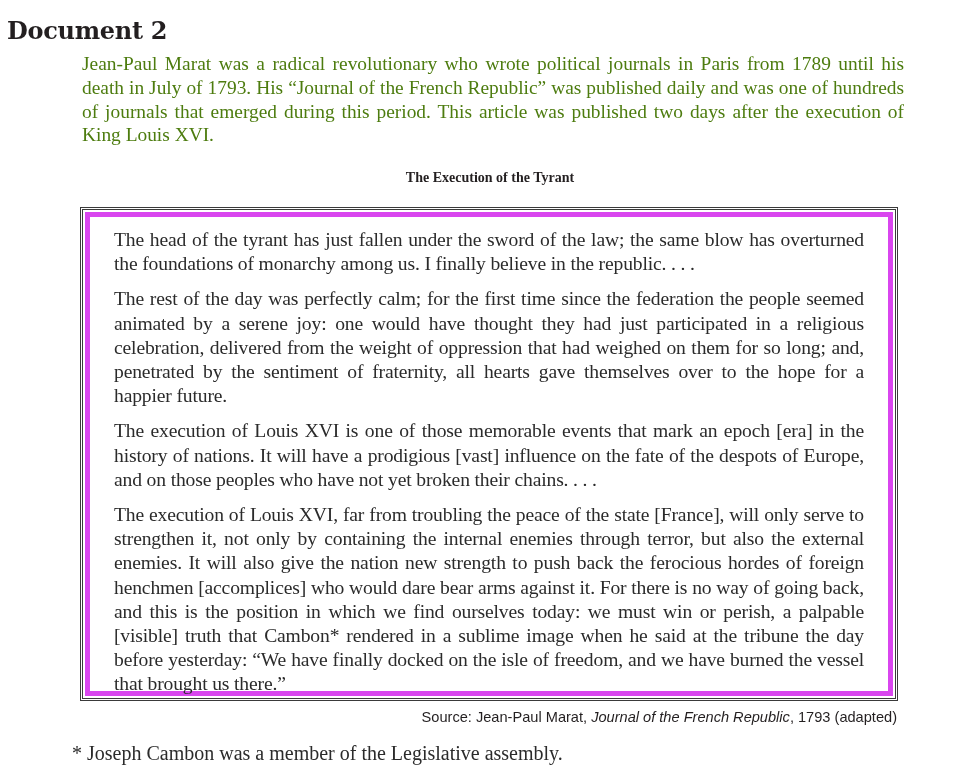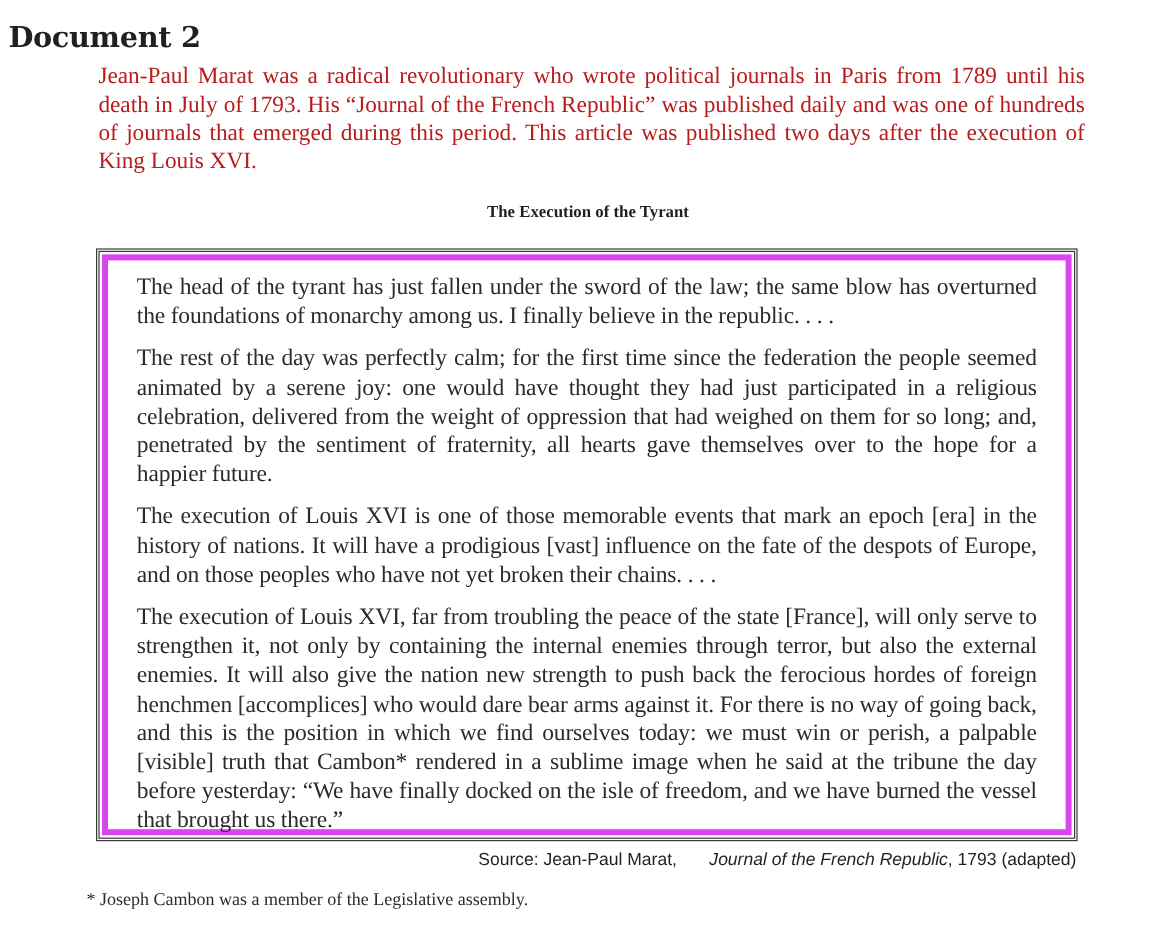--- a/index.html
+++ b/index.html
@@ -1,25 +1,25 @@
 <!DOCTYPE html>
 <html><head>
 <meta charset="utf-8">
 <style>
   html, body { margin: 0; padding: 0; background: #ffffff; }
   body { width: 973px; height: 774px; position: relative; overflow: hidden; color: #231f20; font-family: "Liberation Serif", serif; }
   .doc-label { position: absolute; left: 7px; top: 16px; font-size: 24px; font-weight: bold; font-family: "DejaVu Serif", serif; letter-spacing: -0.3px; }
-  .intro { position: absolute; left: 82px; top: 52px; width: 822px; font-size: 19.4px; line-height: 23.8px; text-align: justify; text-align-last: left; color: #b91c1c; }
+  .intro { position: absolute; left: 82px; top: 52px; width: 822px; font-size: 19.4px; line-height: 23.8px; text-align: justify; text-align-last: left; color: #4d7c0f; }
   .title { position: absolute; left: 80px; width: 820px; top: 170px; text-align: center; font-size: 14px; font-weight: bold; color: #231f20; }
   .box { position: absolute; left: 80px; top: 207px; width: 818px; height: 494px; border: 3px double #3a3a3a; box-sizing: border-box; padding: 2px; }
   .box-inner { border: 5px solid #d946ef; width: 100%; height: 100%; box-sizing: border-box; padding: 11px 24px 0 24px; }
   .para { font-size: 19.6px; line-height: 24.2px; text-align: justify; text-align-last: left; margin: 0 0 11px 0; color: #2b2b2b; letter-spacing: -0.15px; }
   .source { position: absolute; right: 76px; top: 709px; font-family: "Liberation Sans", sans-serif; font-size: 14.6px; color: #231f20; }
-  .source i { font-style: italic; margin-left: 23px; }
-  .footnote { position: absolute; left: 72px; top: 742px; font-size: 15px; color: #2b2b2b; }
+  .source i { font-style: italic; }
+  .footnote { position: absolute; left: 72px; top: 742px; font-size: 20px; color: #2b2b2b; }
 </style>
 </head>
 <body>
 
 <div class="doc-label">Document 2</div>
 
 <div class="intro">Jean-Paul Marat was a radical revolutionary who wrote political journals in Paris from 1789 until his death in July of 1793. His “Journal of the French Republic” was published daily and was one of hundreds of journals that emerged during this period. This article was published two days after the execution of King Louis XVI.</div>
 
 <div class="title">The Execution of the Tyrant</div>
 

